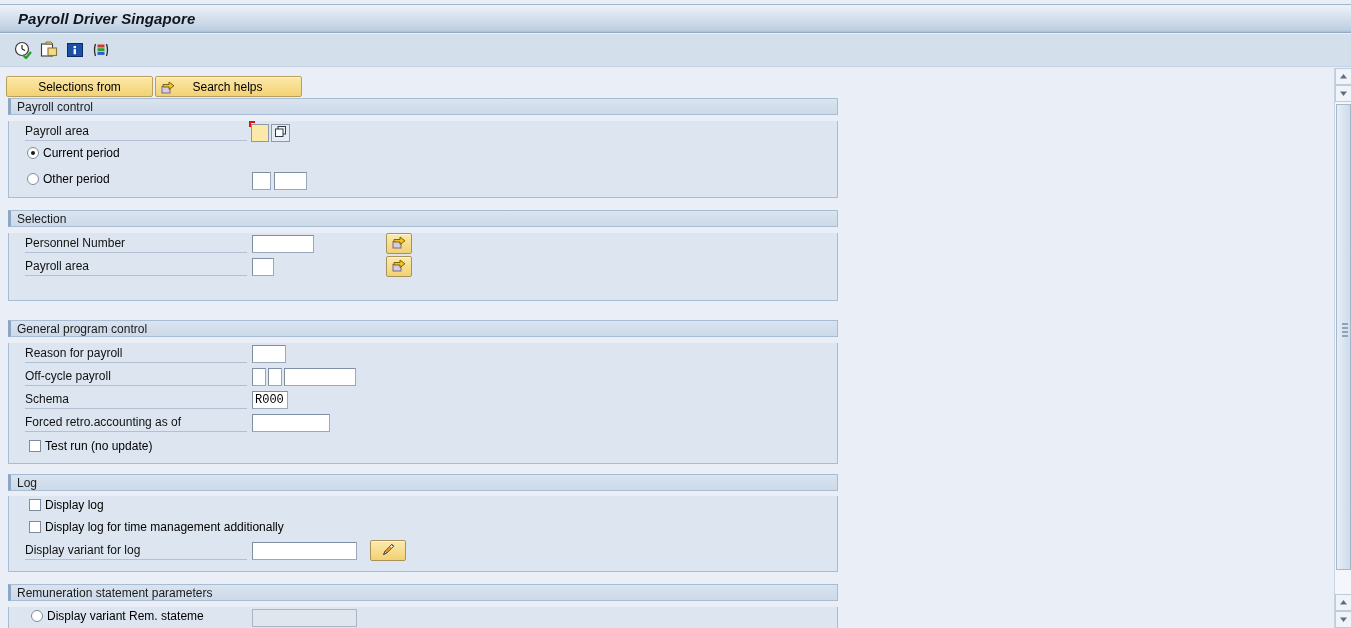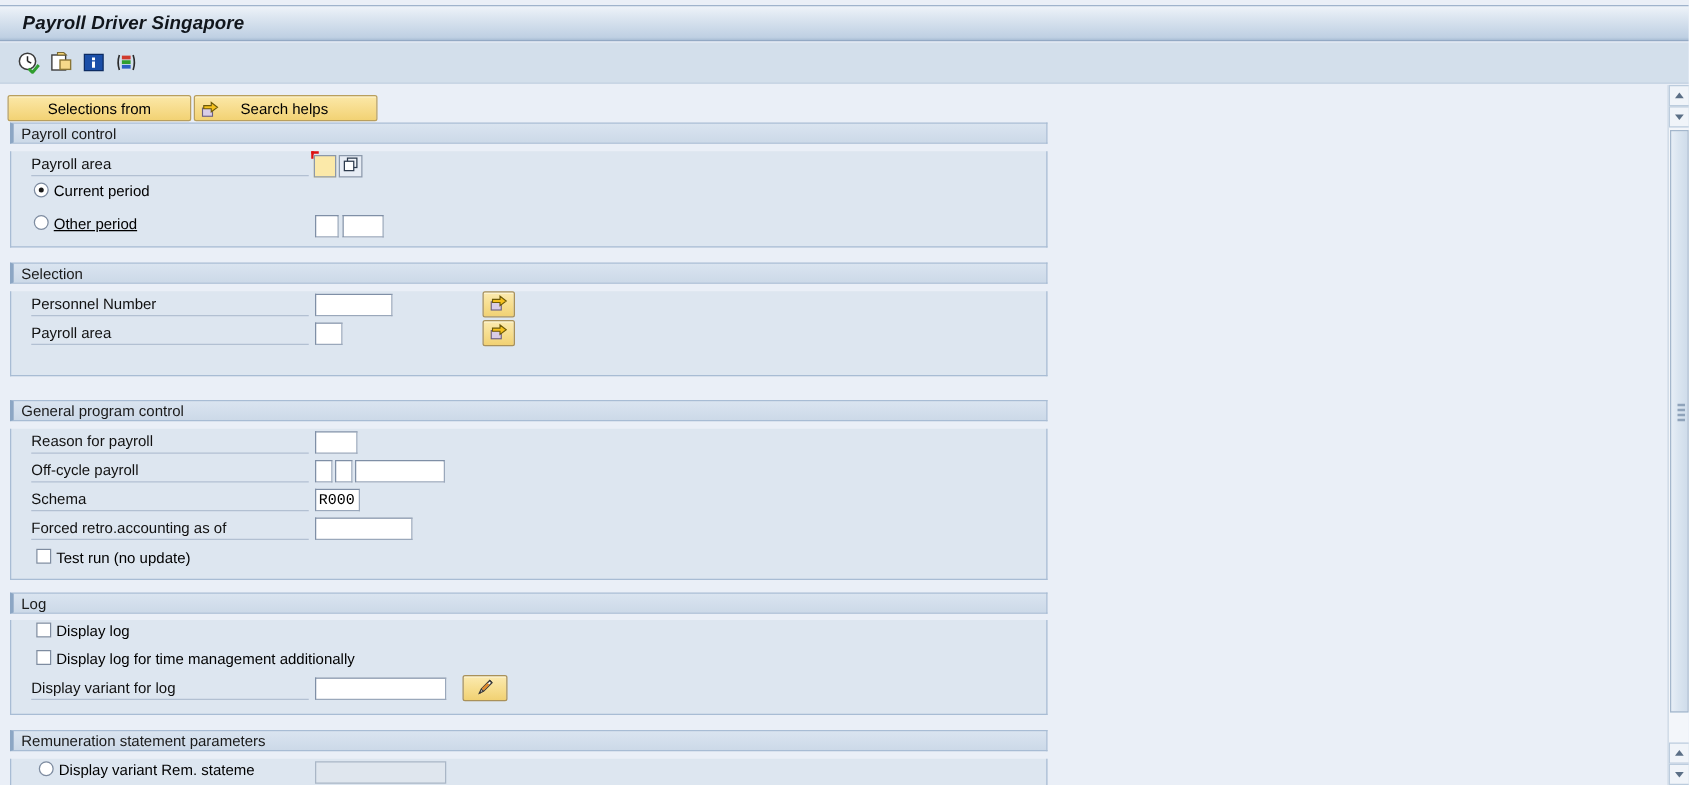--- a/index.html
+++ b/index.html
@@ -115,21 +115,21 @@
     display: flex; align-items: center; justify-content: center; cursor: pointer;
     box-shadow: inset 0 1px 0 #fdf5d6;
   }
   .flatbtn {
     position: absolute; background: #e6ecf4;
     border: 1px solid #8b99ab; display: flex; align-items: center; justify-content: center;
     cursor: pointer;
   }
 
   
-  .ctl { position: absolute; display: flex; align-items: flex-start; cursor: pointer; }
+  .ctl { position: absolute; display: flex; align-items: center; cursor: pointer; }
   .radio {
     width: 12px; height: 12px; border-radius: 50%;
     background: #fff; border: 1px solid #7e8ca0; display: inline-block;
     position: relative; flex: none;
   }
   .radio.on::after {
     content: ''; position: absolute; left: 3px; top: 3px;
     width: 4px; height: 4px; border-radius: 50%; background: #1a1a1a;
   }
   .chk {
@@ -244,21 +244,21 @@
         </div>
 
         <div class="row" style="margin-top:1px;">
           <div class="ctl" style="left:18px; top:2px;">
             <span class="radio on"></span>
             <span class="ctxt">Current period</span>
           </div>
         </div>
 
         <div class="row" style="margin-top:4px;">
-          <div class="ctl" style="left:18px; top:2px;text-decoration:underline;">
+          <div class="ctl" style="left:18px; top:2px;">
             <span class="radio"></span>
             <span class="ctxt">Other period</span>
           </div>
           <input class="inp" style="left: 243px; top: 2px; width: 19px;" value="">
           <input class="inp" style="left: 265px; top: 2px; width: 33px;" value="">
         </div>
 
       </div>
     </div>
 

